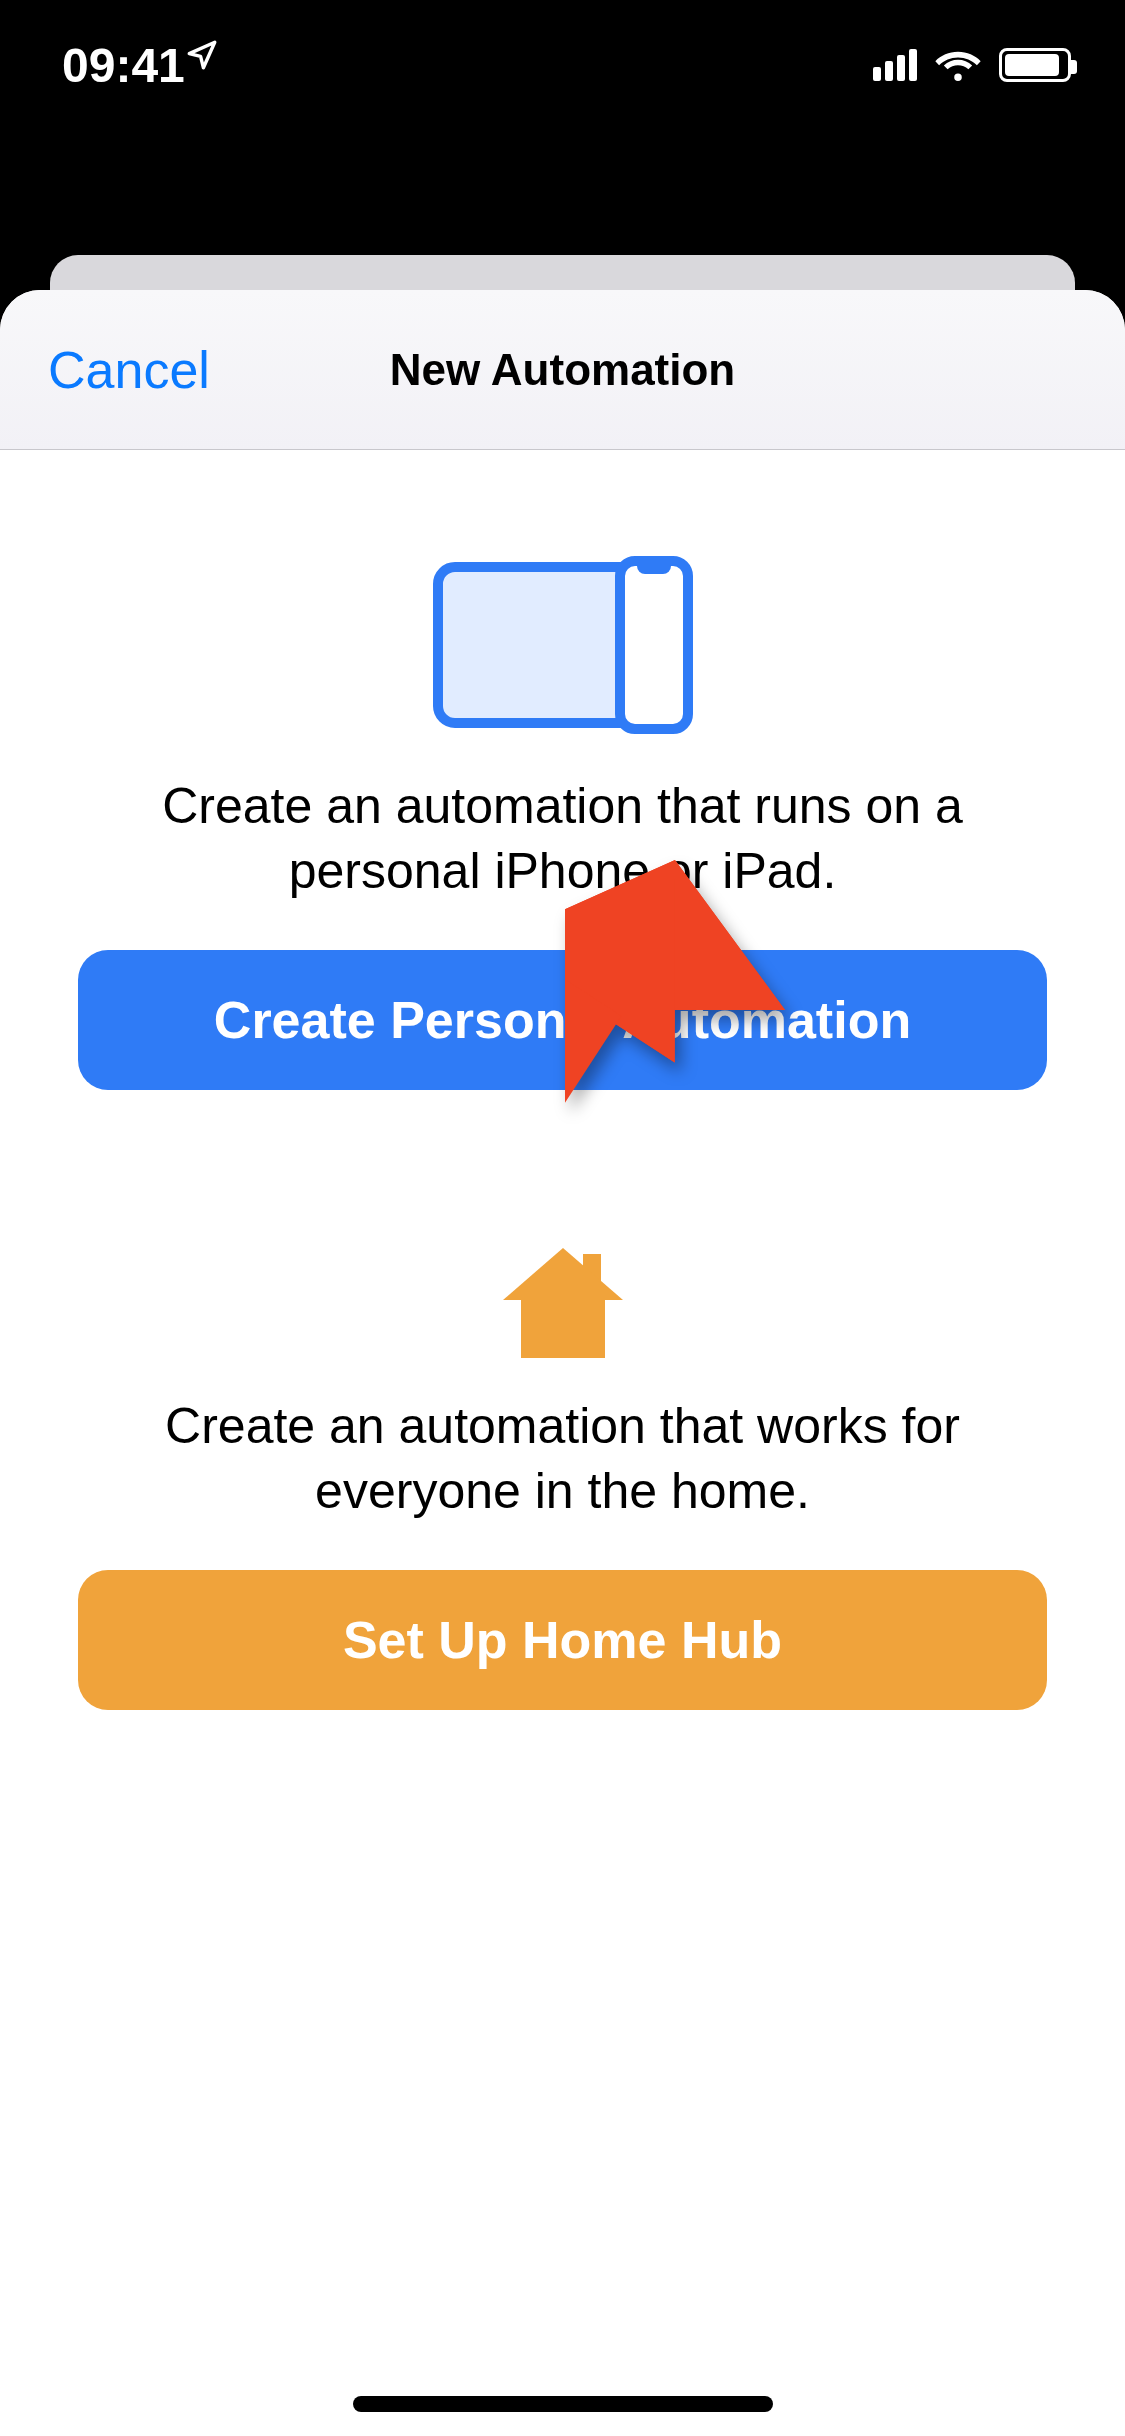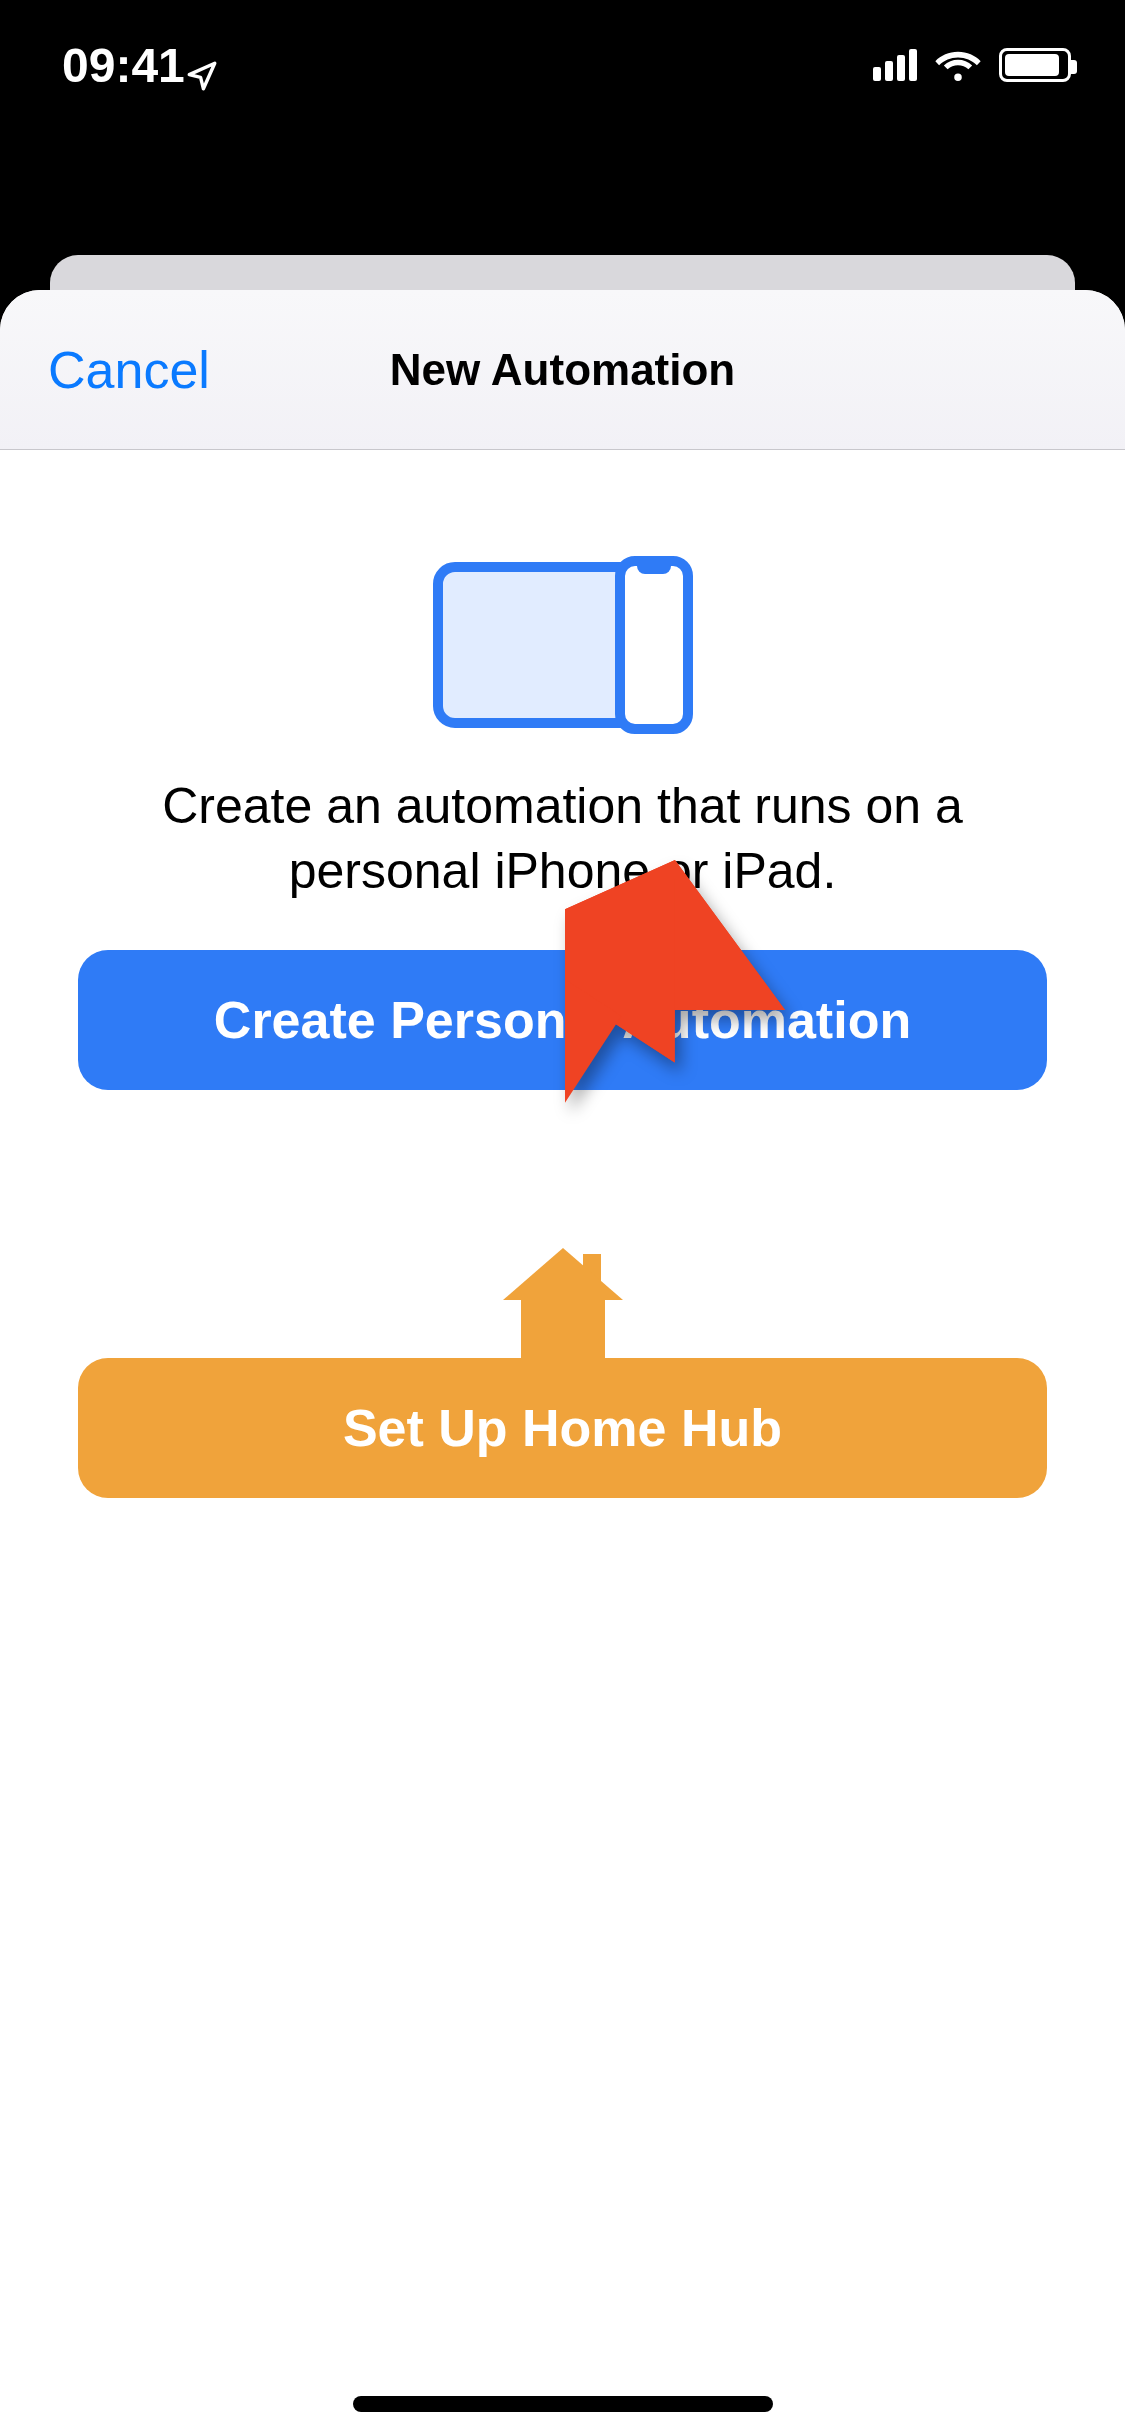--- a/index.html
+++ b/index.html
@@ -18,21 +18,21 @@
       height: 130px;
       background: #000;
       color: #fff;
       display: flex;
       justify-content: space-between;
       align-items: center;
       padding: 0 54px 0 62px;
       font-size: 48px;
       font-weight: 600;
     }
-    .status-left { display: flex; align-items: flex-end; gap: 0; }
+    .status-left { display: flex; align-items: flex-start; gap: 0; }
     .status-right { display: flex; align-items: center; gap: 18px; }
 
     
     .signal { display: flex; align-items: flex-end; gap: 4px; }
     .signal span { width: 8px; background: #fff; border-radius: 2px; }
     .signal span:nth-child(1){height:14px}
     .signal span:nth-child(2){height:20px}
     .signal span:nth-child(3){height:26px}
     .signal span:nth-child(4){height:32px}
 
@@ -214,20 +214,21 @@
       <div class="desc">Create an automation that runs on a personal iPhone or iPad.</div>
       <button class="cta blue">Create Personal Automation</button>
     </div>
 
     <div class="card">
       <div class="home-icon">
         <div class="chimney"></div>
         <div class="roof"></div>
         <div class="body"></div>
       </div>
+      <div class="desc">Create an automation that works for everyone in the home.</div>
       <button class="cta orange">Set Up Home Hub</button>
     </div>
 
   </div>
 
   <div class="home-indicator"></div>
 </div>
 
 <svg class="arrow" style="left:565px; top:860px;" width="420" height="560" viewBox="0 0 420 560">
   <g fill="#ef4323">

